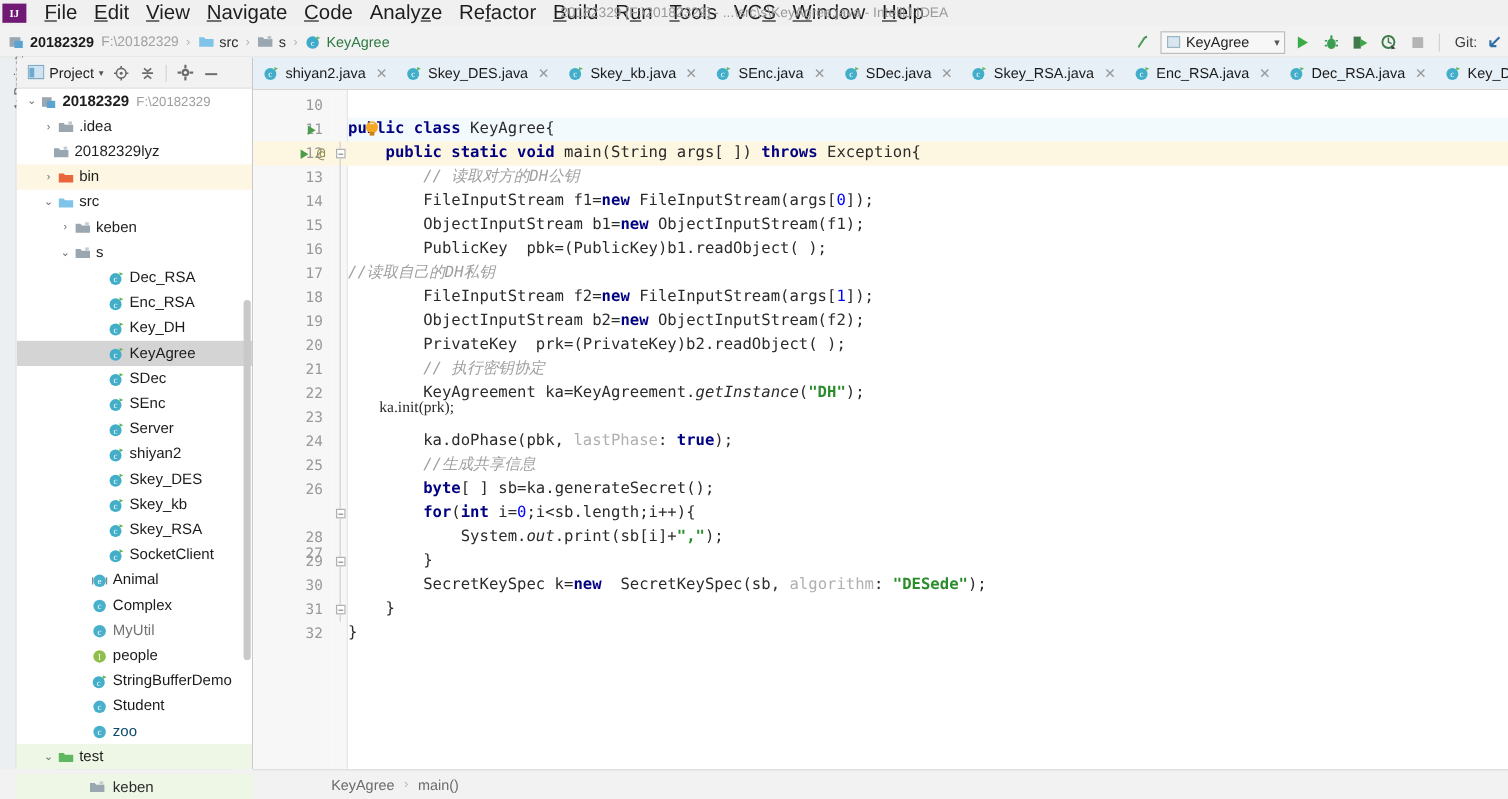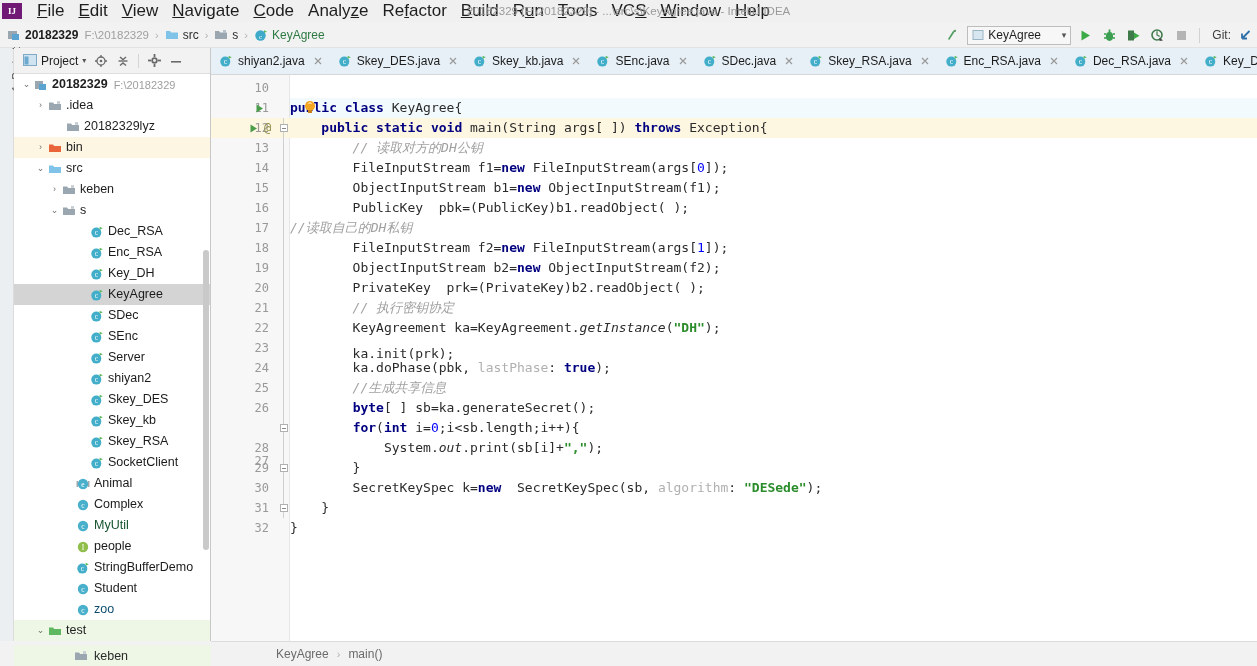--- a/index.html
+++ b/index.html
@@ -381,21 +381,21 @@
         <div class="node" style="padding-left: 20px;">
           <span class="arrow">›</span>
           <span class="ico" style="display: inline-flex; align-items: center; justify-content: center;">
             <svg width="14" height="14" viewBox="0 0 14 14">
               <path d="M1 3.5h4l1.2 1.4H13V11H1z" fill="#9aa7b0"></path>
               <rect x="9" y="2.2" width="3" height="2.6" fill="#c2cbd1"></rect>
             </svg>
           </span>
           <span class="txt">.idea</span>
         </div>
-        <div class="node" style="padding-left: 38px;">
+        <div class="node" style="padding-left: 16px;">
           <span class="arrow"></span>
           <span class="ico" style="display: inline-flex; align-items: center; justify-content: center;">
             <svg width="14" height="14" viewBox="0 0 14 14">
               <path d="M1 3.5h4l1.2 1.4H13V11H1z" fill="#9aa7b0"></path>
               <rect x="9" y="2.2" width="3" height="2.6" fill="#c2cbd1"></rect>
             </svg>
           </span>
           <span class="txt">20182329lyz</span>
         </div>
         <div class="node hl-yellow" style="padding-left: 20px;">
@@ -590,21 +590,21 @@
           <span class="txt" style="color: rgb(27, 27, 27);">Complex</span>
         </div>
         <div class="node" style="padding-left: 48px;">
           <span class="arrow"></span>
           <span class="ico" style="display: inline-flex; align-items: center; justify-content: center;">
             <svg width="14" height="14" viewBox="0 0 14 14">
               <circle cx="7" cy="7" r="5.2" fill="#49b0cc"></circle>
               <text x="7" y="9.8" font-size="7.5" fill="#fff" text-anchor="middle" font-family="Liberation Serif, serif">c</text>
             </svg>
           </span>
-          <span class="txt" style="color: #14532d;">MyUtil</span>
+          <span class="txt" style="color: #737373;">MyUtil</span>
         </div>
         <div class="node" style="padding-left: 48px;">
           <span class="arrow"></span>
           <span class="ico" style="display: inline-flex; align-items: center; justify-content: center;">
             <svg width="14" height="14" viewBox="0 0 14 14">
               <circle cx="7" cy="7" r="5.2" fill="#8fbf4a"></circle>
               <text x="7" y="9.8" font-size="7.5" fill="#fff" text-anchor="middle" font-family="Liberation Serif, serif">I</text>
             </svg>
           </span>
           <span class="txt" style="color: rgb(27, 27, 27);">people</span>
@@ -873,21 +873,21 @@
         <div class="codeline" style="top: 43px; left: 0px;">&nbsp;&nbsp;&nbsp;&nbsp;<span class="kw">public</span>&nbsp;<span class="kw">static</span>&nbsp;<span class="kw">void</span>&nbsp;main(String&nbsp;args[&nbsp;])&nbsp;<span class="kw">throws</span>&nbsp;Exception{</div>
         <div class="codeline" style="top: 83px; left: 0px;">&nbsp;&nbsp;&nbsp;&nbsp;&nbsp;&nbsp;&nbsp;&nbsp;FileInputStream&nbsp;f1=<span class="kw">new</span>&nbsp;FileInputStream(args[<span class="num">0</span>]);</div>
         <div class="codeline" style="top: 103px; left: 0px;">&nbsp;&nbsp;&nbsp;&nbsp;&nbsp;&nbsp;&nbsp;&nbsp;ObjectInputStream&nbsp;b1=<span class="kw">new</span>&nbsp;ObjectInputStream(f1);</div>
         <div class="codeline" style="top: 123px; left: 0px;">&nbsp;&nbsp;&nbsp;&nbsp;&nbsp;&nbsp;&nbsp;&nbsp;PublicKey&nbsp;&nbsp;pbk=(PublicKey)b1.readObject(&nbsp;);</div>
         <div class="codeline" style="top: 143px; left: 0px;"><span></span><span class="cmt">//读取自己的DH私钥</span></div>
         <div class="codeline" style="top: 163px; left: 0px;">&nbsp;&nbsp;&nbsp;&nbsp;&nbsp;&nbsp;&nbsp;&nbsp;FileInputStream&nbsp;f2=<span class="kw">new</span>&nbsp;FileInputStream(args[<span class="num">1</span>]);</div>
         <div class="codeline" style="top: 183px; left: 0px;">&nbsp;&nbsp;&nbsp;&nbsp;&nbsp;&nbsp;&nbsp;&nbsp;ObjectInputStream&nbsp;b2=<span class="kw">new</span>&nbsp;ObjectInputStream(f2);</div>
         <div class="codeline" style="top: 203px; left: 0px;">&nbsp;&nbsp;&nbsp;&nbsp;&nbsp;&nbsp;&nbsp;&nbsp;PrivateKey&nbsp;&nbsp;prk=(PrivateKey)b2.readObject(&nbsp;);</div>
         <div class="codeline" style="top: 223px; left: 0px;"><span></span><span class="cmt">        // 执行密钥协定</span></div>
         <div class="codeline" style="top: 243px; left: 0px;">&nbsp;&nbsp;&nbsp;&nbsp;&nbsp;&nbsp;&nbsp;&nbsp;KeyAgreement&nbsp;ka=KeyAgreement.<span class="ital">getInstance</span>(<span class="str">"DH"</span>);</div>
-        <div class="codeline" style="top: 269px; left: 0px;">&nbsp;&nbsp;&nbsp;&nbsp;&nbsp;&nbsp;&nbsp;&nbsp;ka.init(prk);</div>
+        <div class="codeline" style="top: 254px; left: 0px; font-family: Liberation Serif, serif;">&nbsp;&nbsp;&nbsp;&nbsp;&nbsp;&nbsp;&nbsp;&nbsp;ka.init(prk);</div>
         <div class="codeline" style="top: 283px; left: 0px;">&nbsp;&nbsp;&nbsp;&nbsp;&nbsp;&nbsp;&nbsp;&nbsp;ka.doPhase(pbk,&nbsp;<span class="hint">lastPhase</span>:&nbsp;<span class="kw">true</span>);</div>
         <div class="codeline" style="top: 303px; left: 0px;"><span></span><span class="cmt">        //生成共享信息</span></div>
         <div class="codeline" style="top: 323px; left: 0px;">&nbsp;&nbsp;&nbsp;&nbsp;&nbsp;&nbsp;&nbsp;&nbsp;<span class="kw">byte</span>[&nbsp;]&nbsp;sb=ka.generateSecret();</div>
         <div class="codeline" style="top: 343px; left: 0px;">&nbsp;&nbsp;&nbsp;&nbsp;&nbsp;&nbsp;&nbsp;&nbsp;<span class="kw">for</span>(<span class="kw">int</span>&nbsp;i=<span class="num">0</span>;i&lt;sb.length;i++){</div>
         <div class="codeline" style="top: 363px; left: 0px;">&nbsp;&nbsp;&nbsp;&nbsp;&nbsp;&nbsp;&nbsp;&nbsp;&nbsp;&nbsp;&nbsp;&nbsp;System.<span class="ital">out</span>.print(sb[i]+<span class="str">","</span>);</div>
         <div class="codeline" style="top: 383px; left: 0px;">&nbsp;&nbsp;&nbsp;&nbsp;&nbsp;&nbsp;&nbsp;&nbsp;}</div>
         <div class="codeline" style="top: 403px; left: 0px;">&nbsp;&nbsp;&nbsp;&nbsp;&nbsp;&nbsp;&nbsp;&nbsp;SecretKeySpec&nbsp;k=<span class="kw">new</span>&nbsp;&nbsp;SecretKeySpec(sb,&nbsp;<span class="hint">algorithm</span>:&nbsp;<span class="str">"DESede"</span>);</div>
         <div class="codeline" style="top: 423px; left: 0px;">&nbsp;&nbsp;&nbsp;&nbsp;}</div>
         <div class="codeline" style="top: 443px; left: 0px;">}</div>
       </div>

